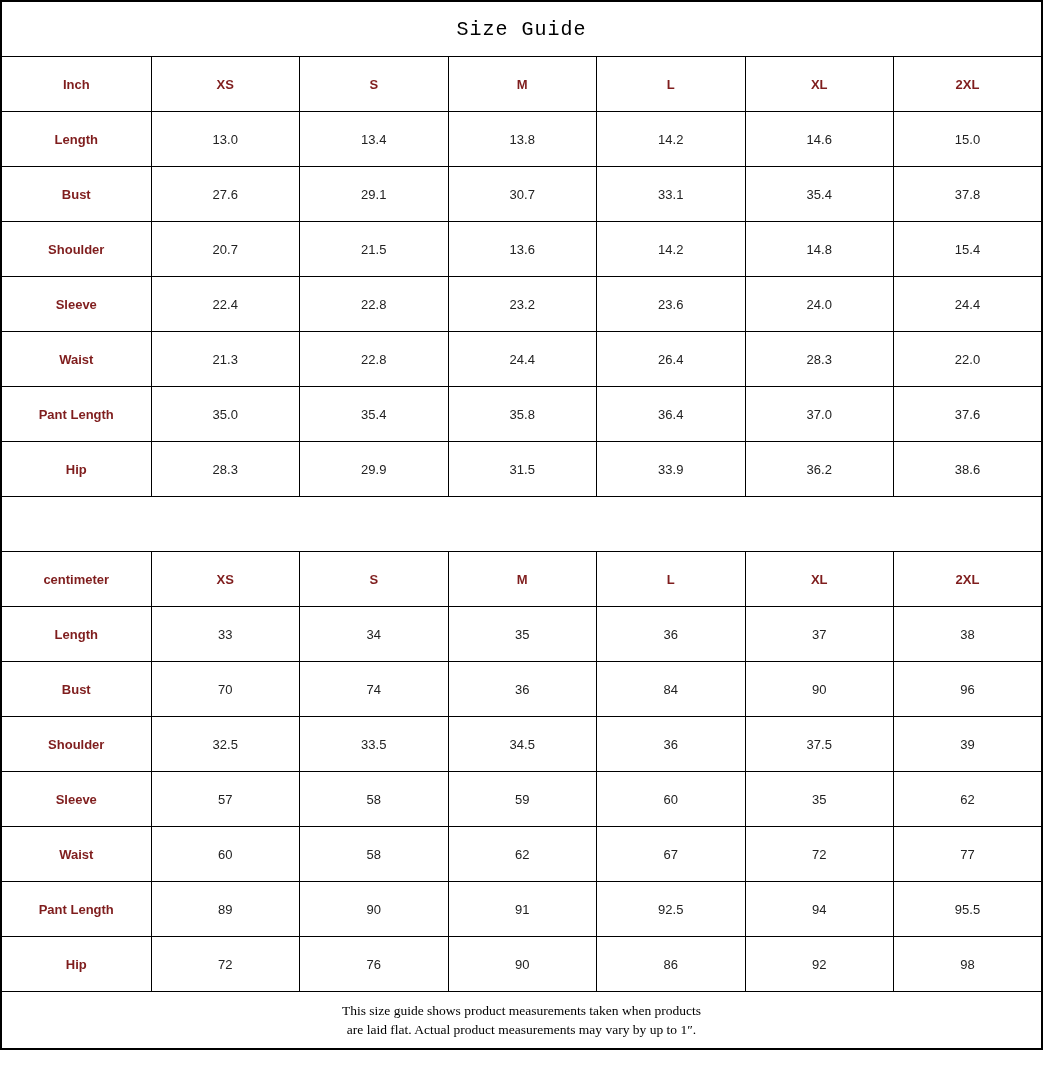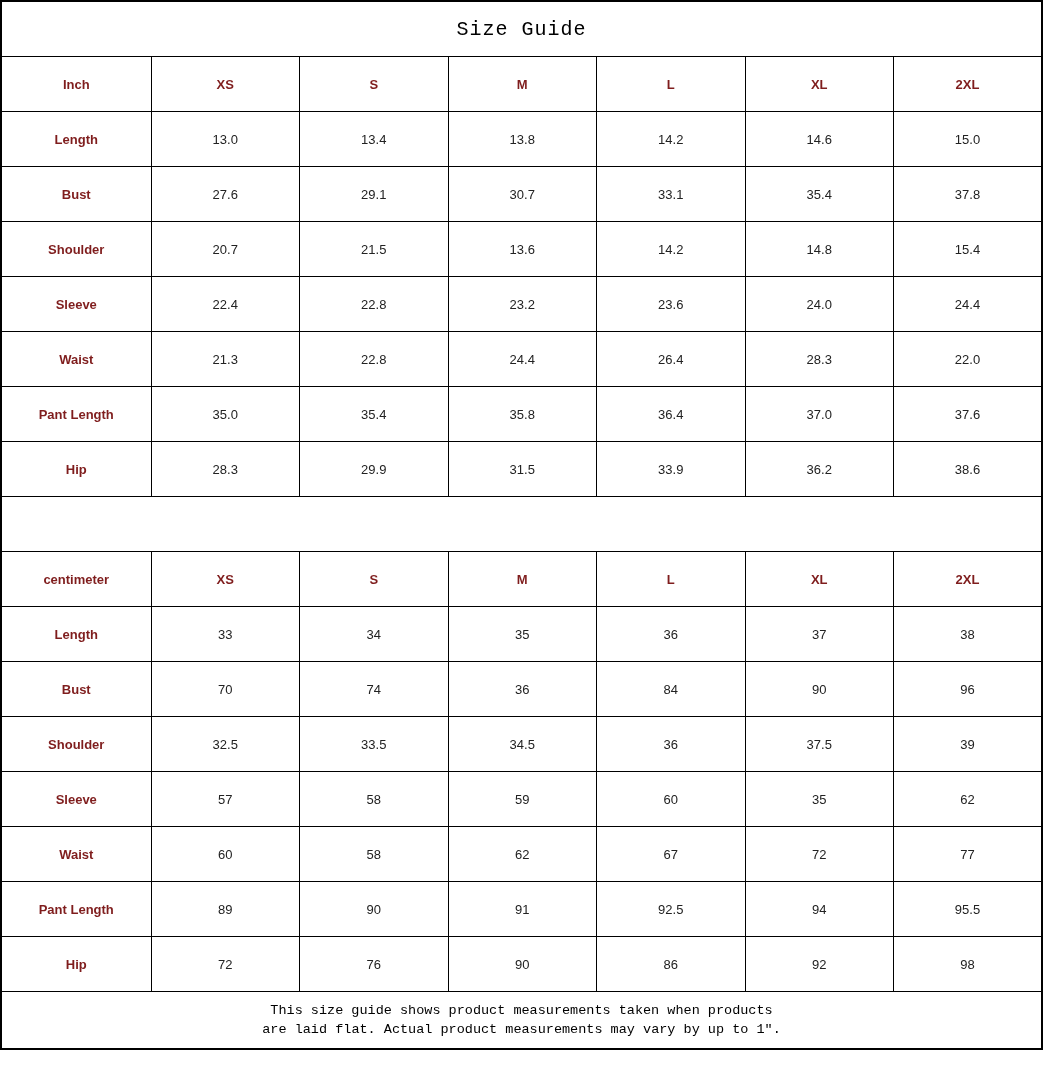--- a/index.html
+++ b/index.html
@@ -40,21 +40,21 @@
   }
   .value-cell {
     font-weight: normal;
     color: #222222;
   }
   .gap-row td {
     height: 54px;
   }
   .footer-row td {
     height: 56px;
-    font-family: Liberation Mono, monospace;
+    font-family: Liberation Serif, serif;
     font-size: 13.5px;
     line-height: 19px;
     color: #000000;
   }
   .footer-note {
     display: inline-block;
     text-align: center;
   }
 </style>
 </head>

